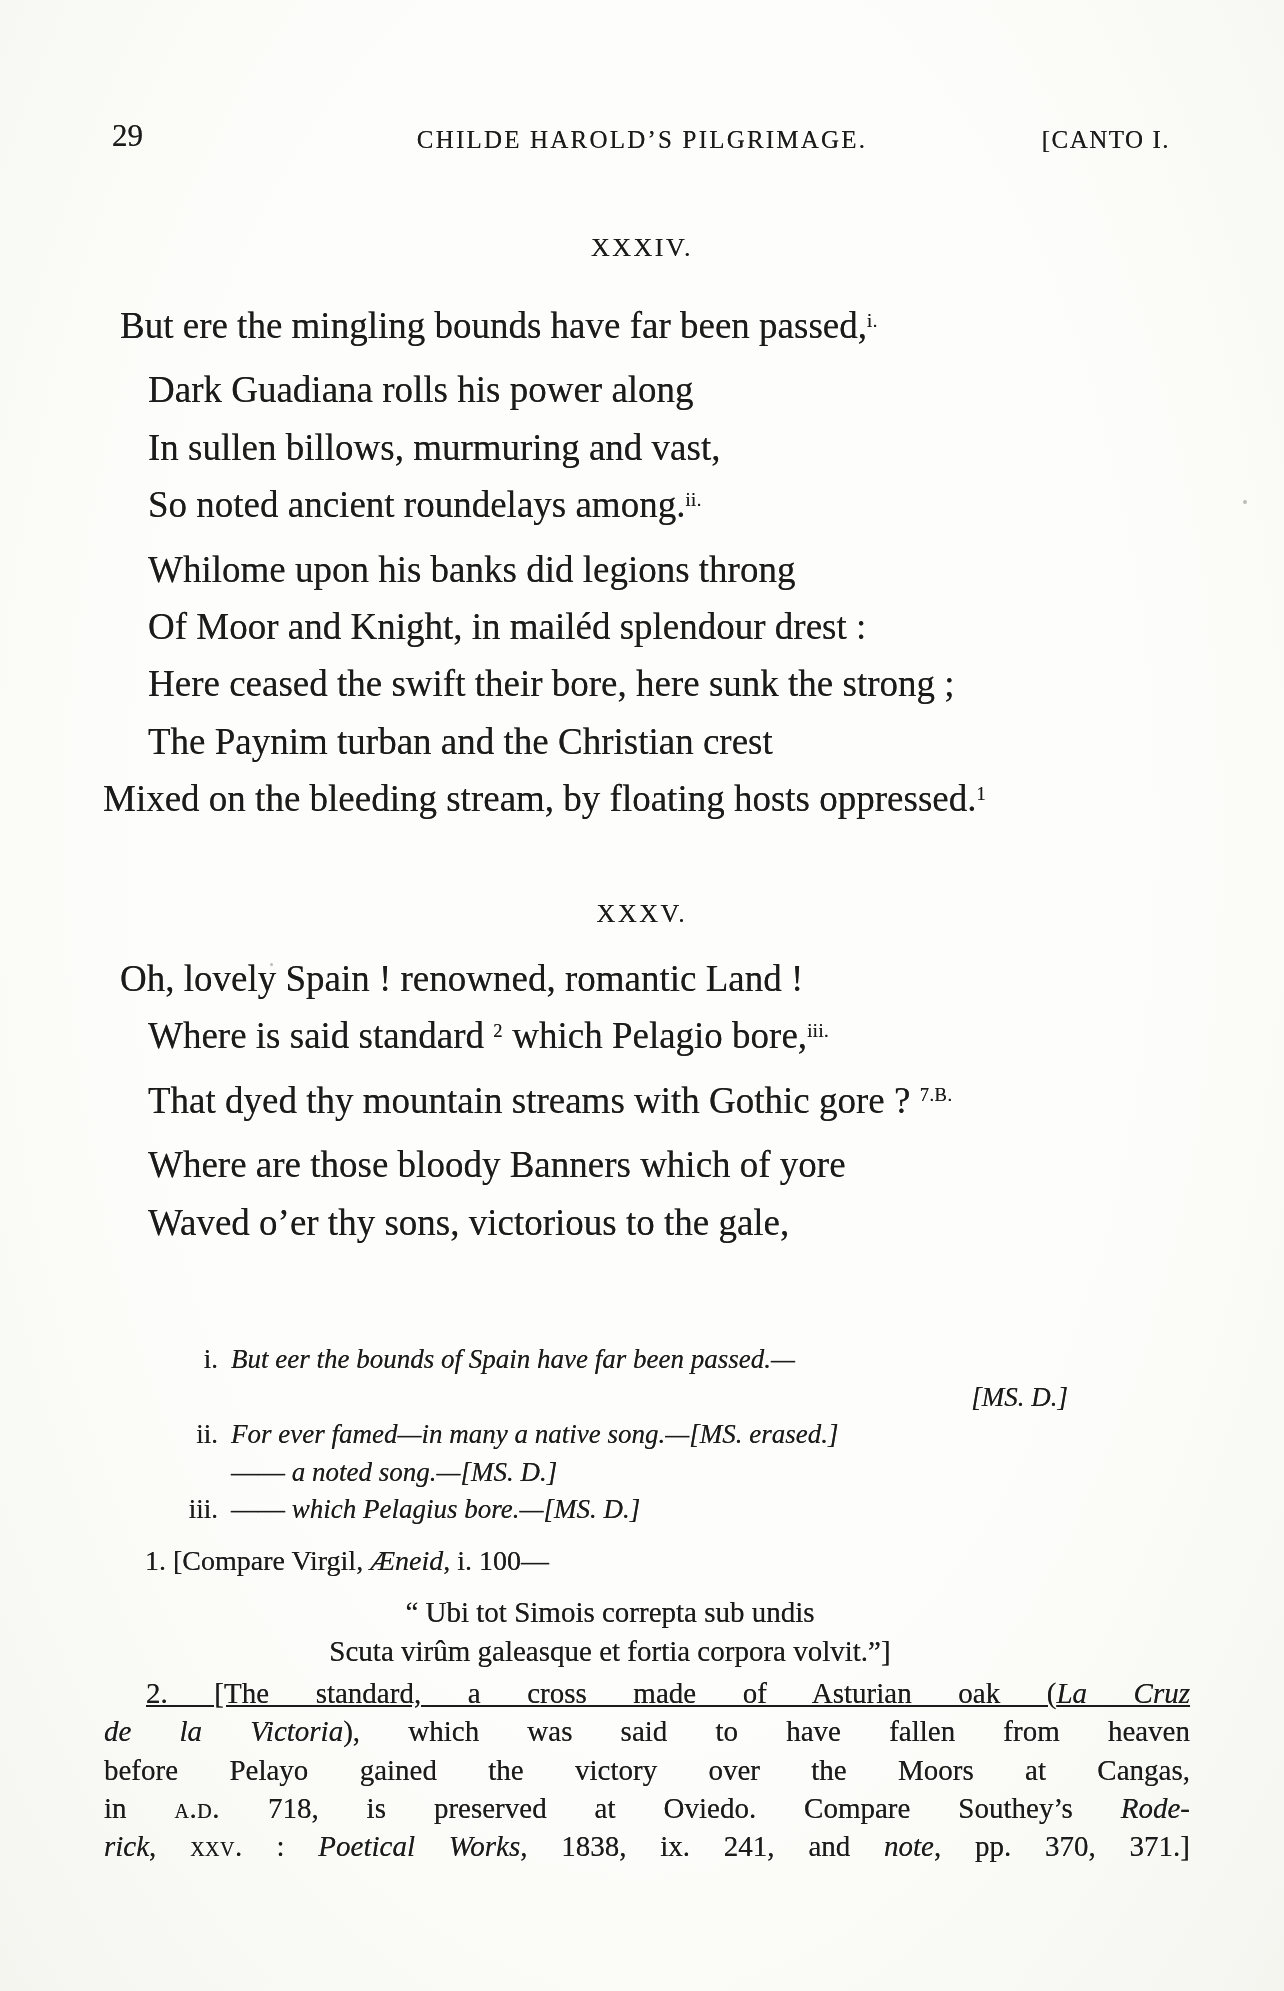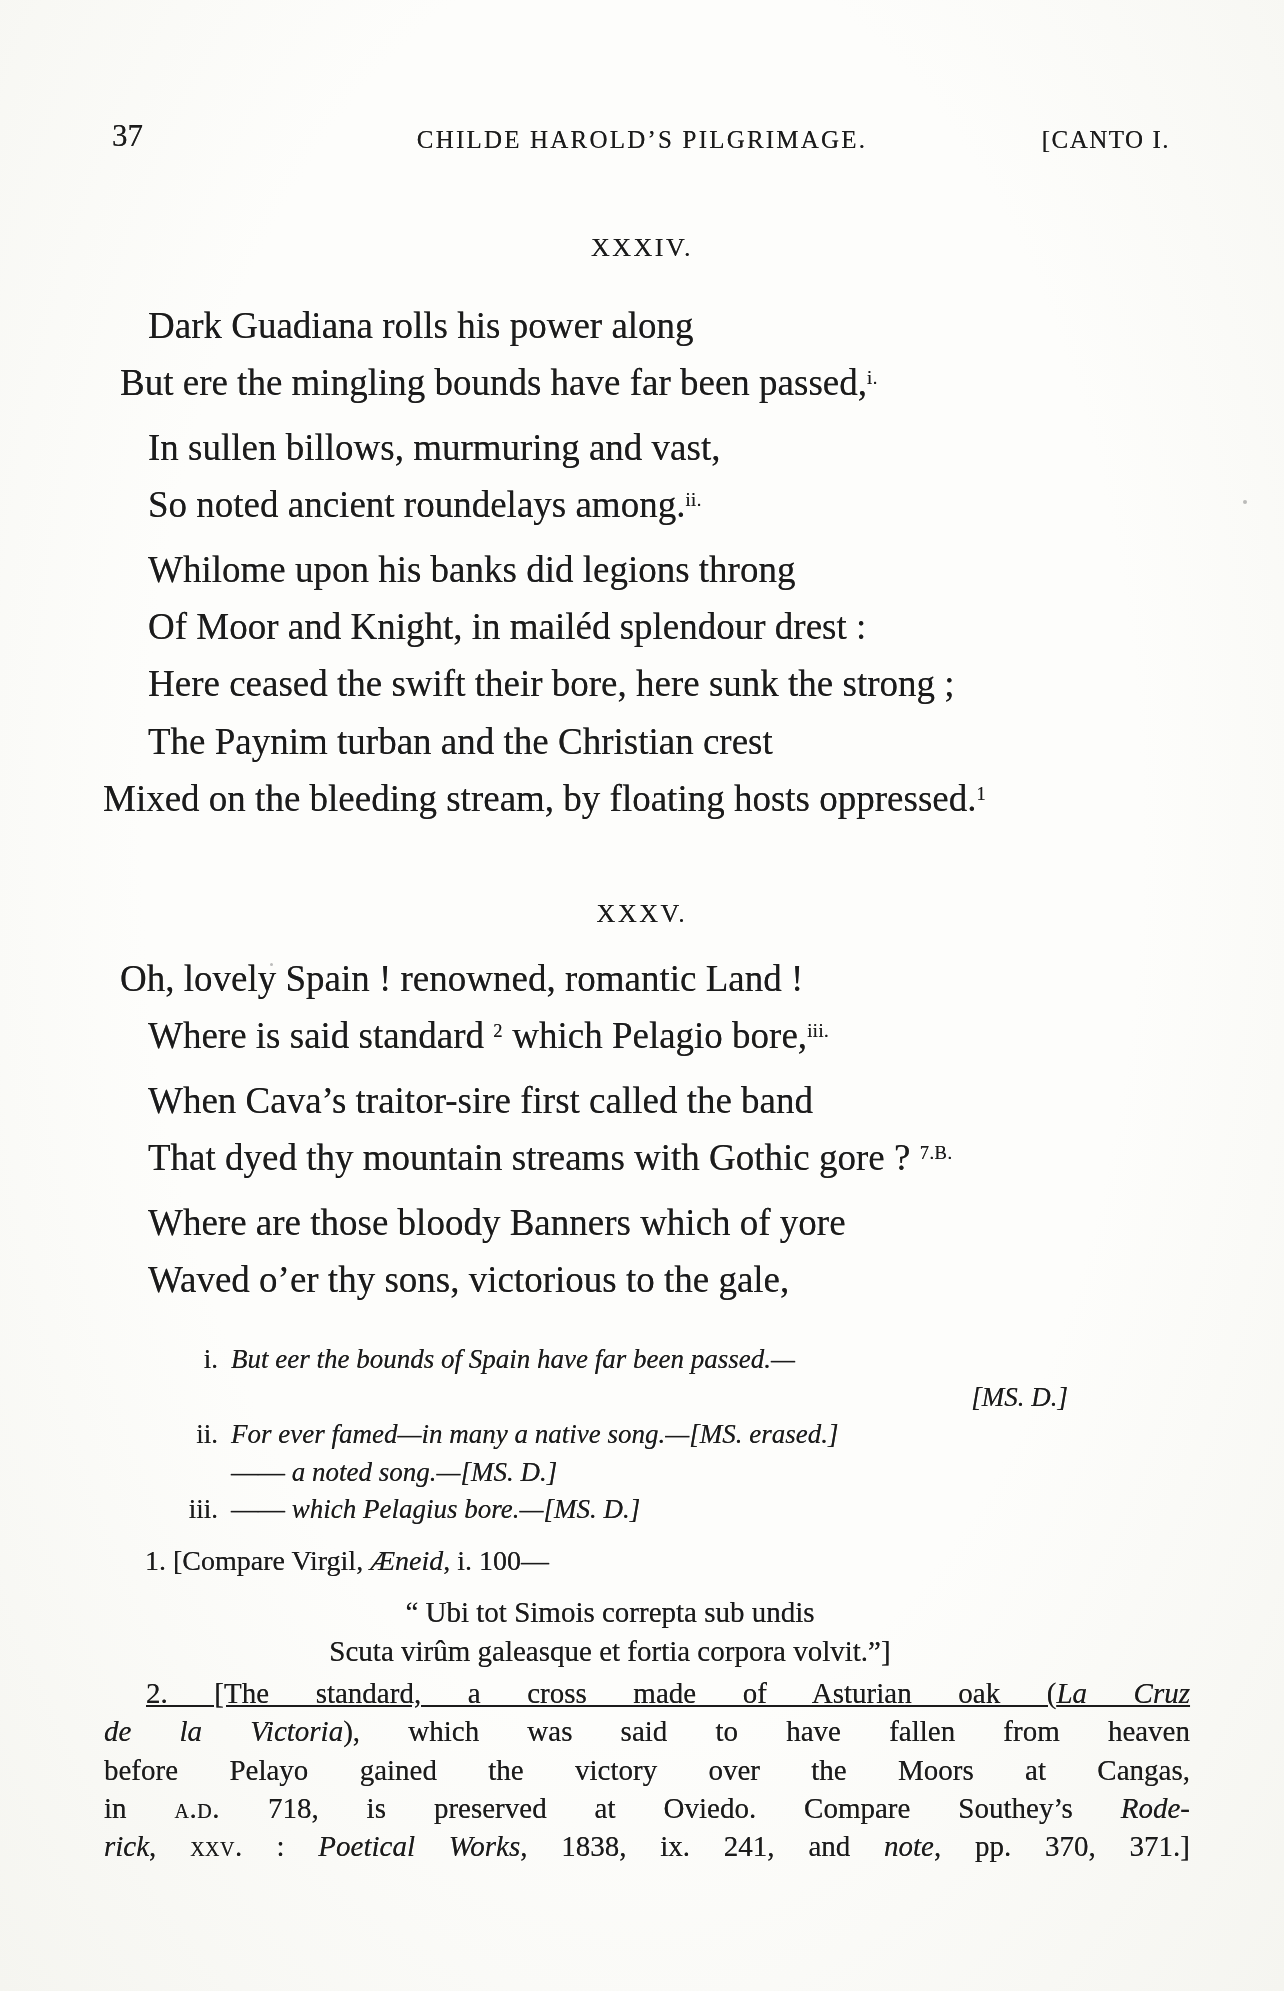--- a/index.html
+++ b/index.html
@@ -50,42 +50,41 @@
   .fn-line.first { padding-left: 42px; text-decoration: underline; }
 
   
   .speck { position: absolute; background: rgba(70,70,70,0.35); border-radius: 50%; }
   #speck-1 { left: 1243px; top: 500px; width: 4px; height: 4px; }
   #speck-2 { left: 270px; top: 963px; width: 3px; height: 3px; }
 </style>
 </head>
 <body>
 
-<span class="abs" id="page-number">37</span>
+<span class="abs" id="page-number">29</span>
 <span class="abs" id="running-title">CHILDE HAROLD’S PILGRIMAGE.</span>
 <span class="abs" id="canto-label">[CANTO I.</span>
 
 <div class="abs stanza-heading" id="stanza-heading-0">XXXIV.</div>
 <div class="abs poem" id="stanza-lines-0">
+    <div class="poem-line ind-first"><span>But ere the mingling bounds have far been passed,</span><span class="sup">i.</span></div>
     <div class="poem-line ind-mid"><span>Dark Guadiana rolls his power along</span></div>
-    <div class="poem-line ind-first"><span>But ere the mingling bounds have far been passed,</span><span class="sup">i.</span></div>
     <div class="poem-line ind-mid"><span>In sullen billows, murmuring and vast,</span></div>
     <div class="poem-line ind-mid"><span>So noted ancient roundelays among.</span><span class="sup">ii.</span></div>
     <div class="poem-line ind-mid"><span>Whilome upon his banks did legions throng</span></div>
     <div class="poem-line ind-mid"><span>Of Moor and Knight, in mailéd splendour drest :</span></div>
     <div class="poem-line ind-mid"><span>Here ceased the swift their bore, here sunk the strong ;</span></div>
     <div class="poem-line ind-mid"><span>The Paynim turban and the Christian crest</span></div>
     <div class="poem-line ind-last"><span>Mixed on the bleeding stream, by floating hosts oppressed.</span><span class="sup">1</span></div>
   </div>
 
 <div class="abs stanza-heading" id="stanza-heading-1">XXXV.</div>
 <div class="abs poem" id="stanza-lines-1">
     <div class="poem-line ind-first"><span>Oh, lovely Spain ! renowned, romantic Land !</span></div>
     <div class="poem-line ind-mid"><span>Where is said standard </span><span class="sup">2</span><span> which Pelagio bore,</span><span class="sup">iii.</span></div>
-    <div class="poem-line ind-mid"><span>When Cava’s traitor-sire first called the band</span></div>
     <div class="poem-line ind-mid"><span>That dyed thy mountain streams with Gothic gore ? </span><span class="sup">7.B.</span></div>
     <div class="poem-line ind-mid"><span>Where are those bloody Banners which of yore</span></div>
     <div class="poem-line ind-mid"><span>Waved o’er thy sons, victorious to the gale,</span></div>
   </div>
 
 <div class="abs" id="variants">
     <div class="var-line left"><span class="var-label">i.</span><span class="it">But eer the bounds of Spain have far been passed.—</span></div>
     <div class="var-line right"><span class="it">[MS. D.]</span></div>
     <div class="var-line left"><span class="var-label">ii.</span><span class="it">For ever famed—in many a native song.—[MS. erased.]</span></div>
     <div class="var-line cont"><span>—— </span><span class="it">a noted song.—[MS. D.]</span></div>

